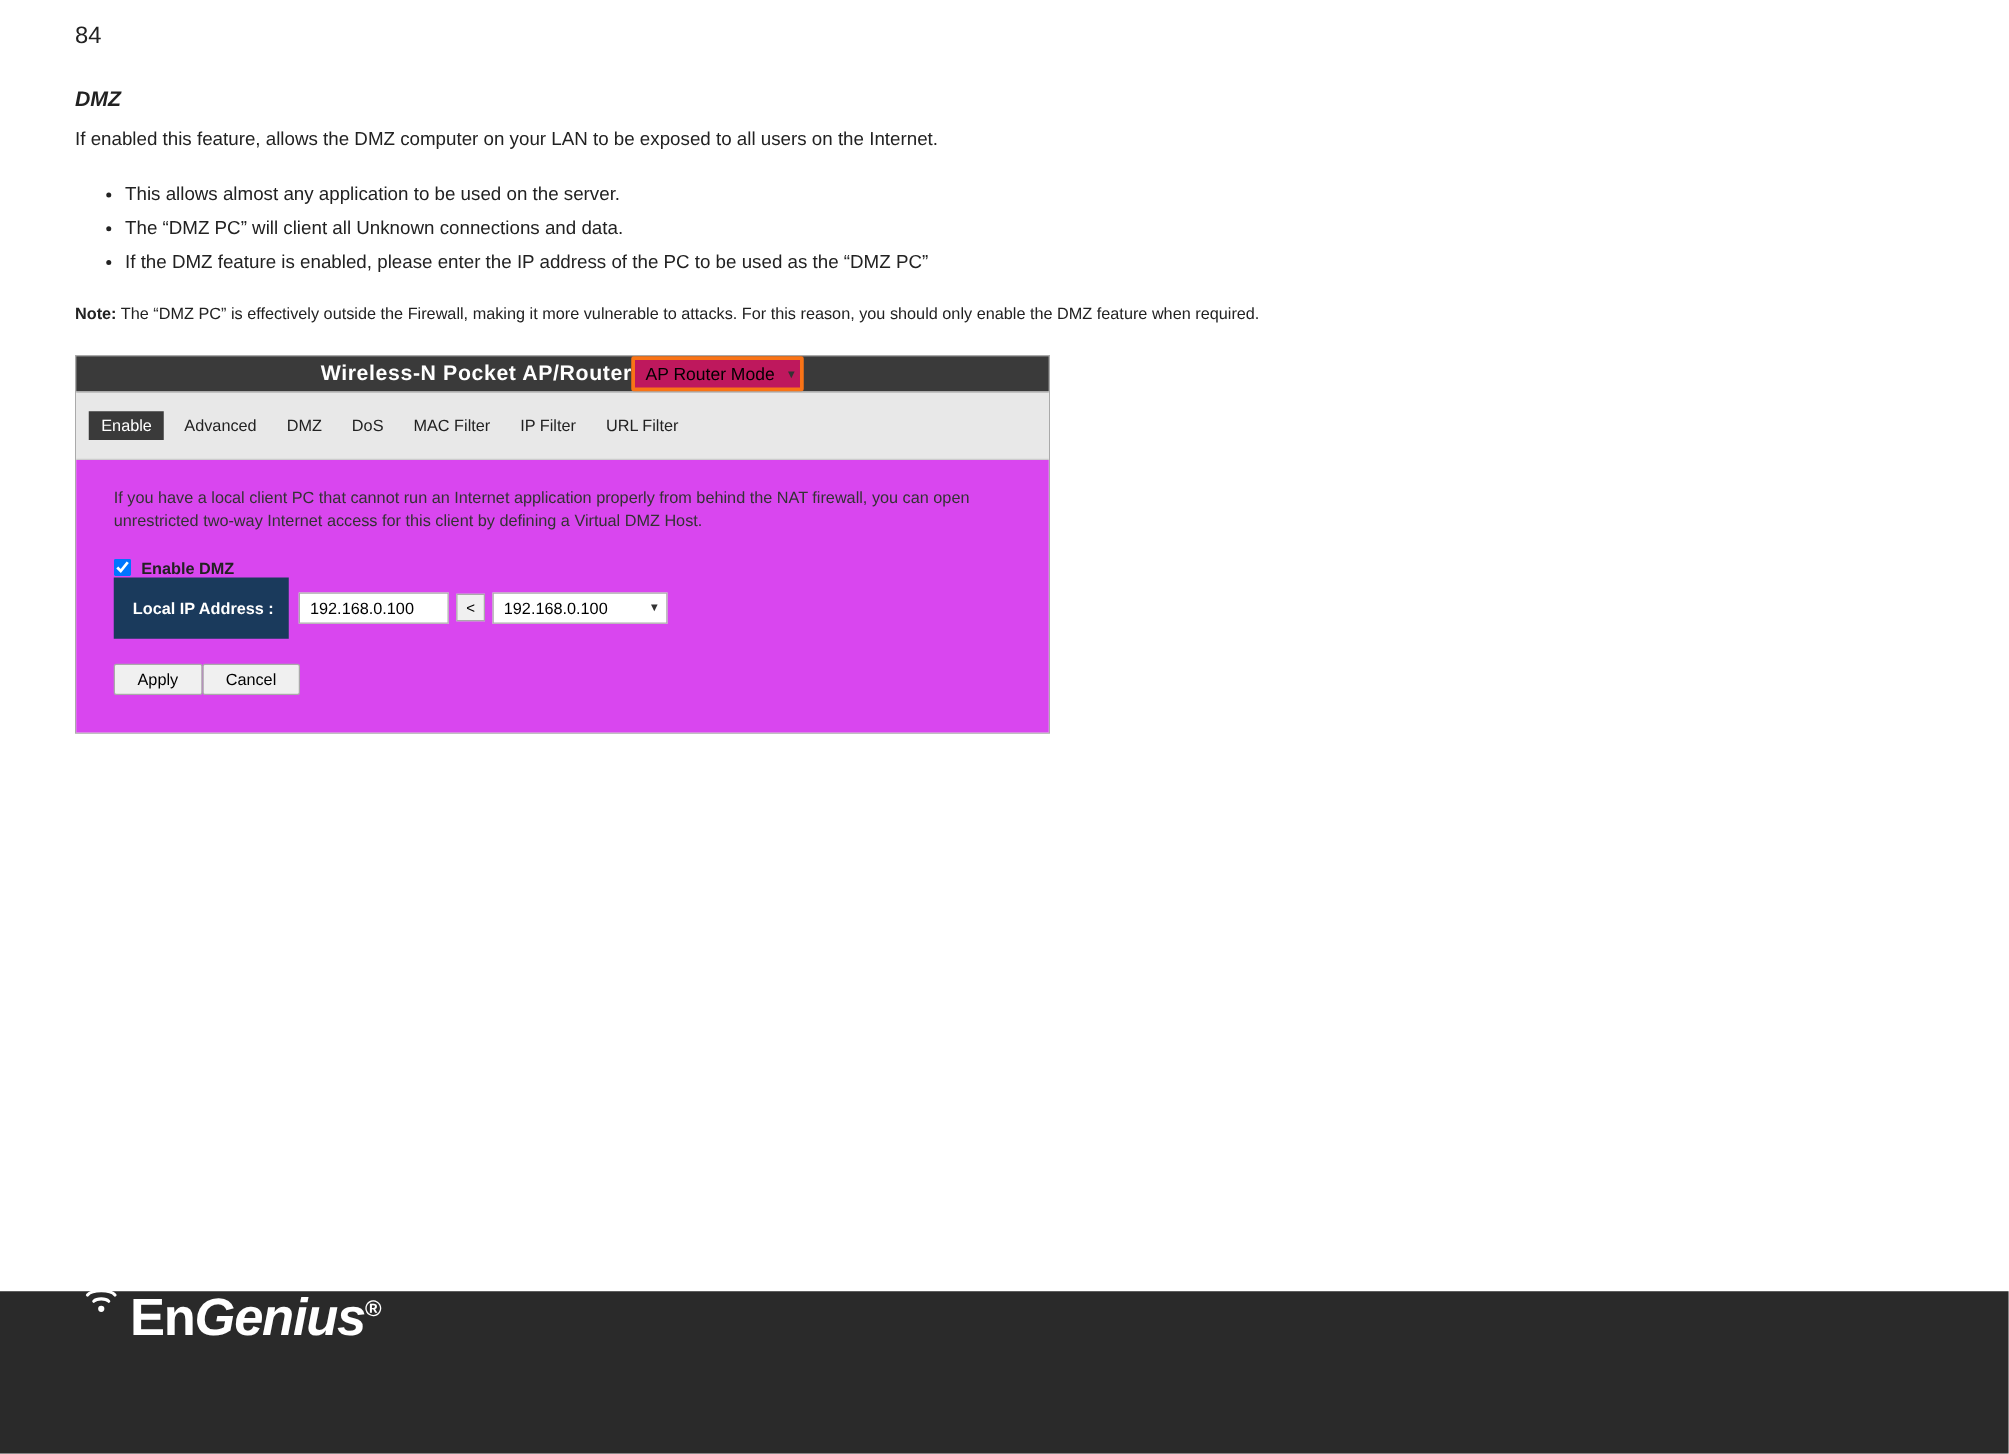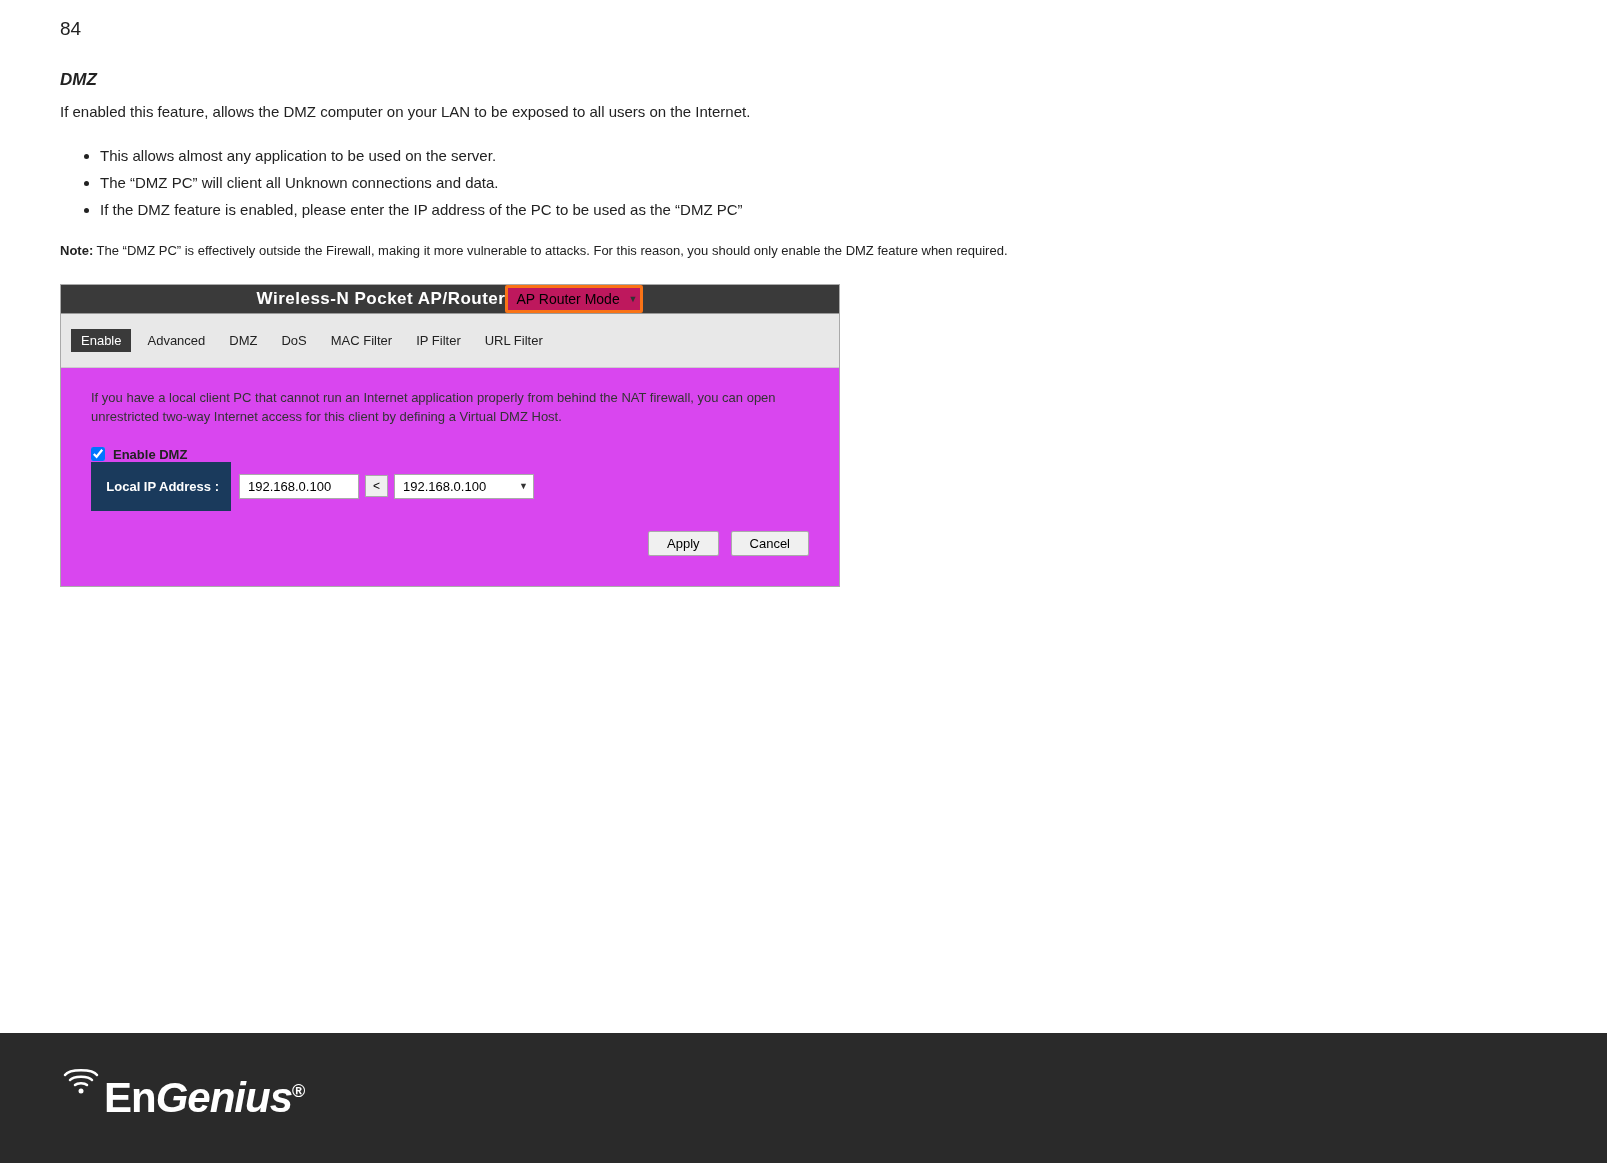--- a/index.html
+++ b/index.html
@@ -190,38 +190,37 @@
     .ip-dropdown-wrapper::after {
       content: '▼';
       font-size: 9px;
       color: #333;
       position: absolute;
       right: 6px;
       pointer-events: none;
     }
     .action-row {
       display: flex;
-      justify-content: flex-end;
-      gap: 12px;
+      justify-content: flex-start;
+      gap: 0;
     }
     .action-btn {
       background: #f0f0f0;
       border: 1px solid #aaa;
       font-size: 13px;
       padding: 4px 18px;
       cursor: pointer;
       border-radius: 2px;
     }
 
     
     .footer {
       background: #2a2a2a;
       height: 130px;
       display: flex;
-      align-items: center;
       padding: 0 60px;
     }
     .footer-logo {
       display: flex;
       flex-direction: column;
       align-items: flex-start;
     }
     .logo-text {
       color: #ffffff;
       font-size: 42px;

